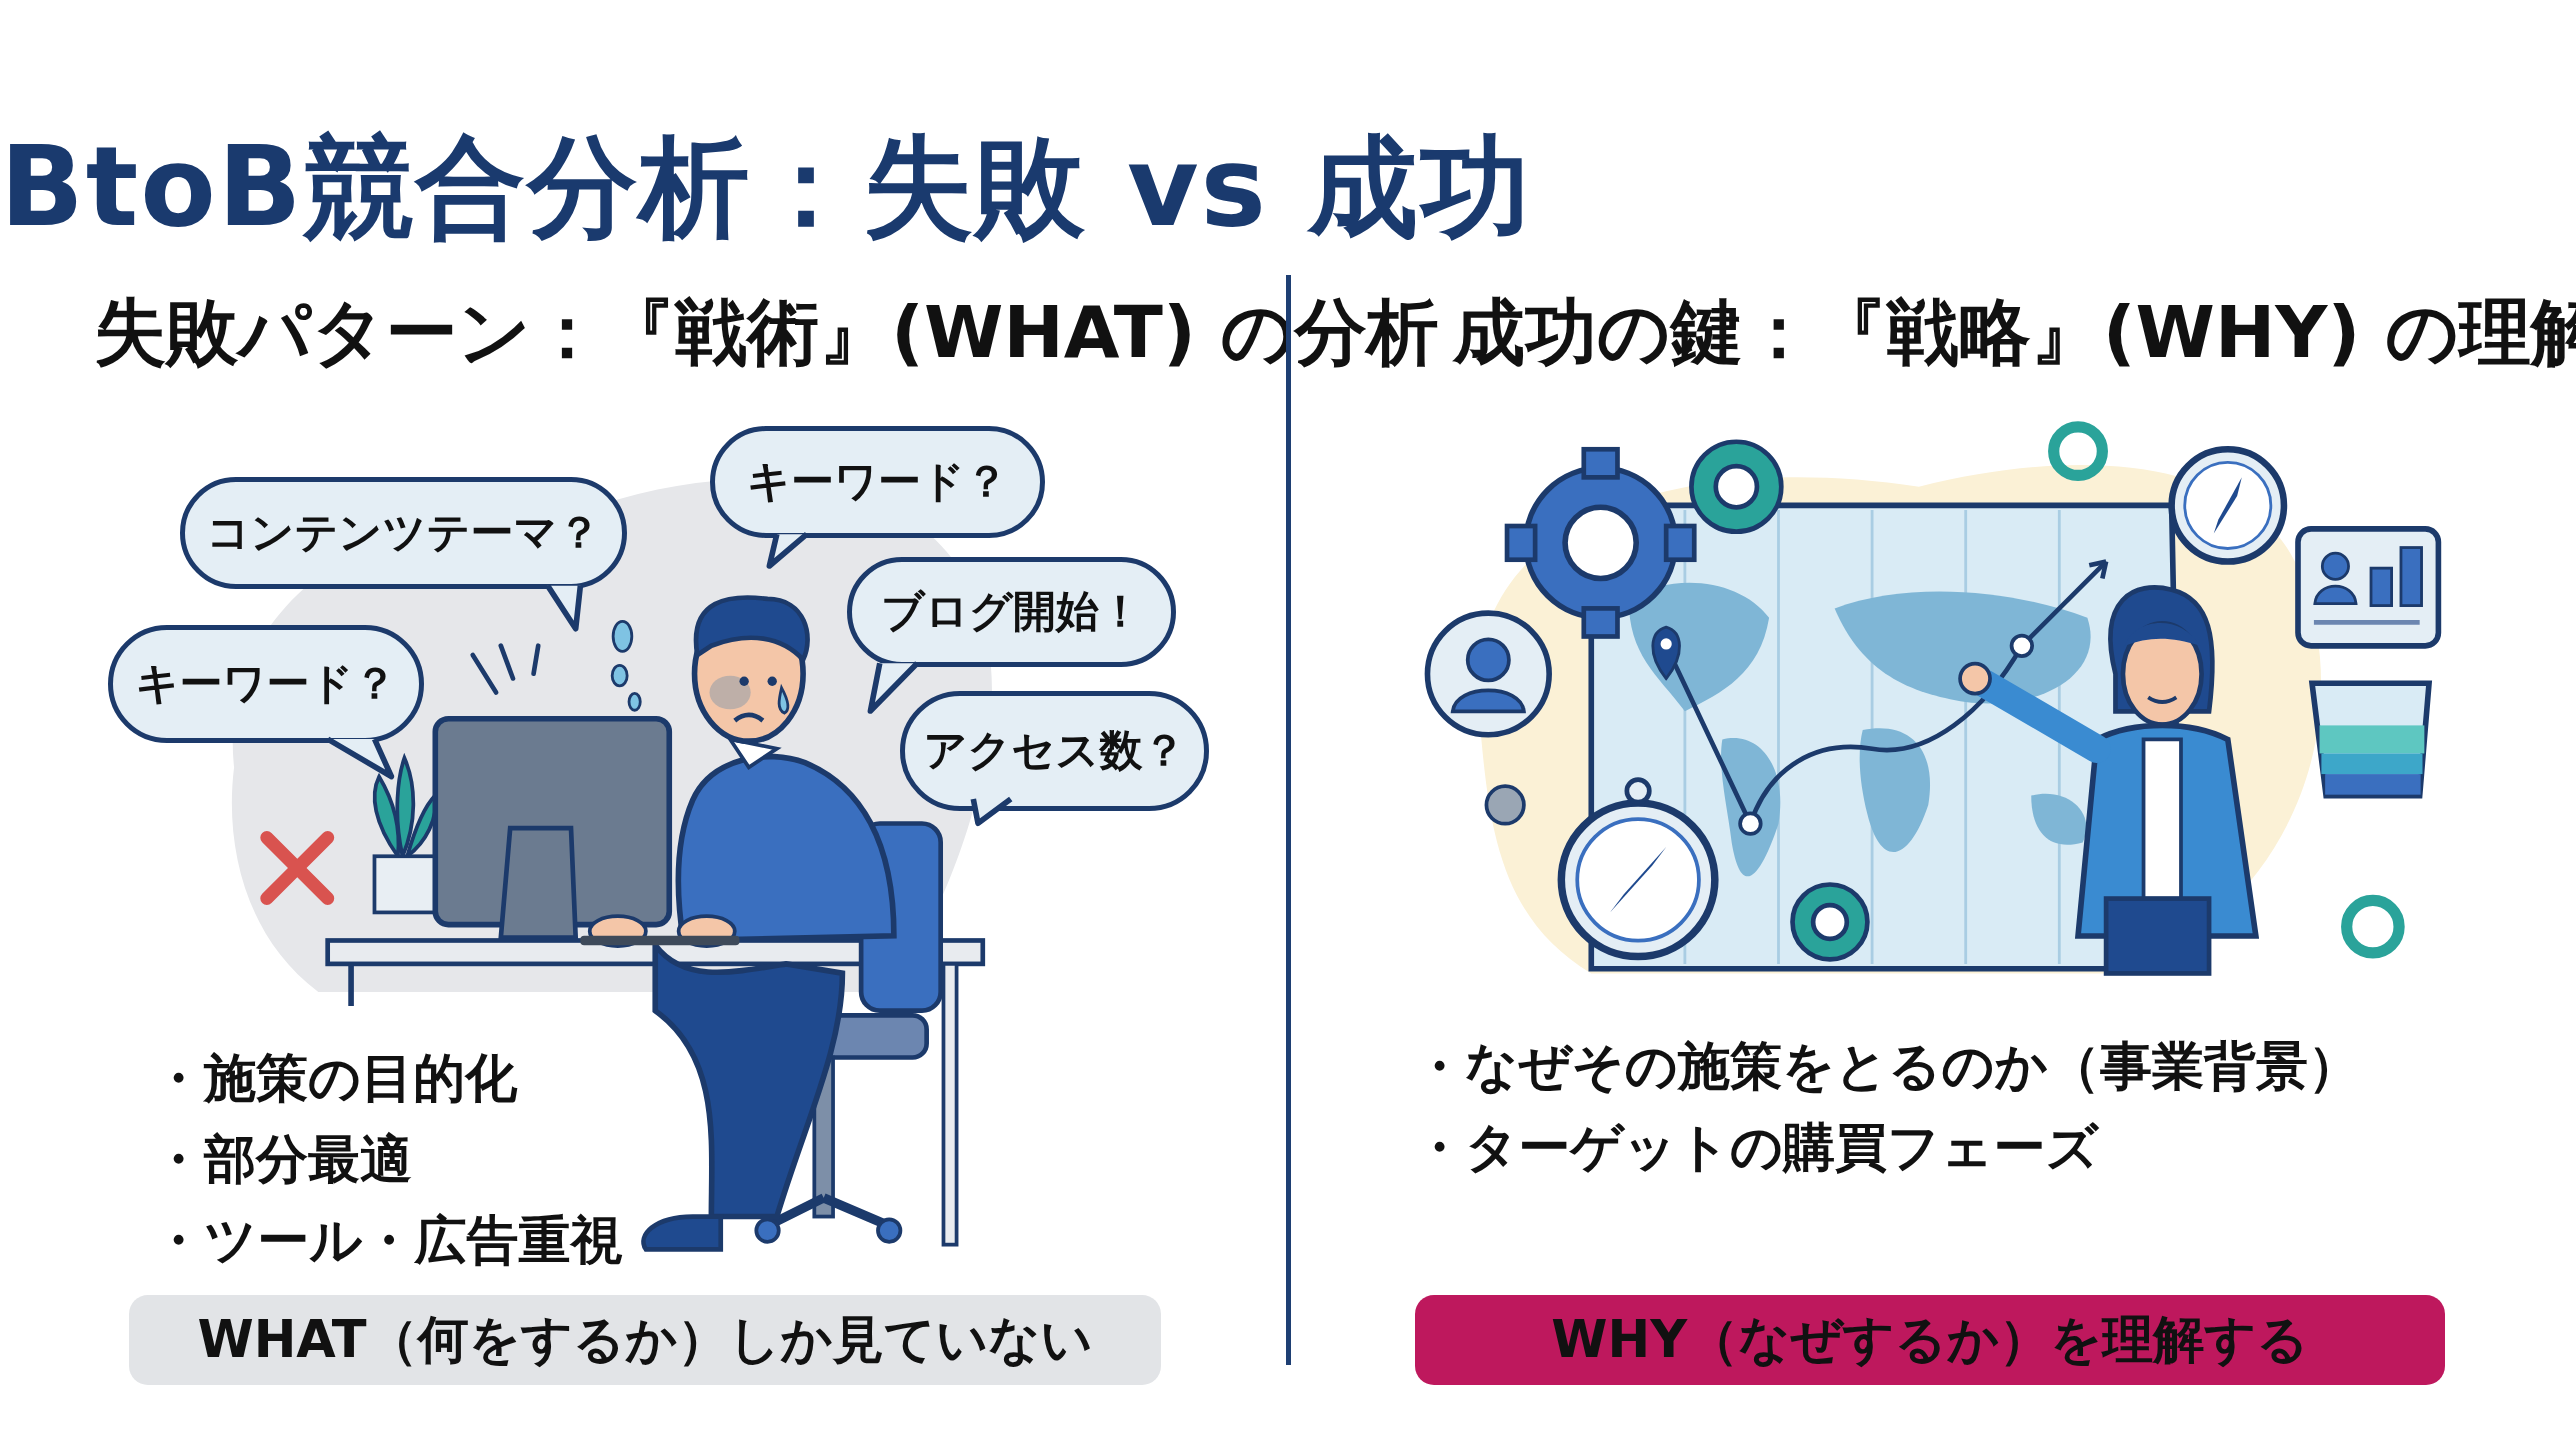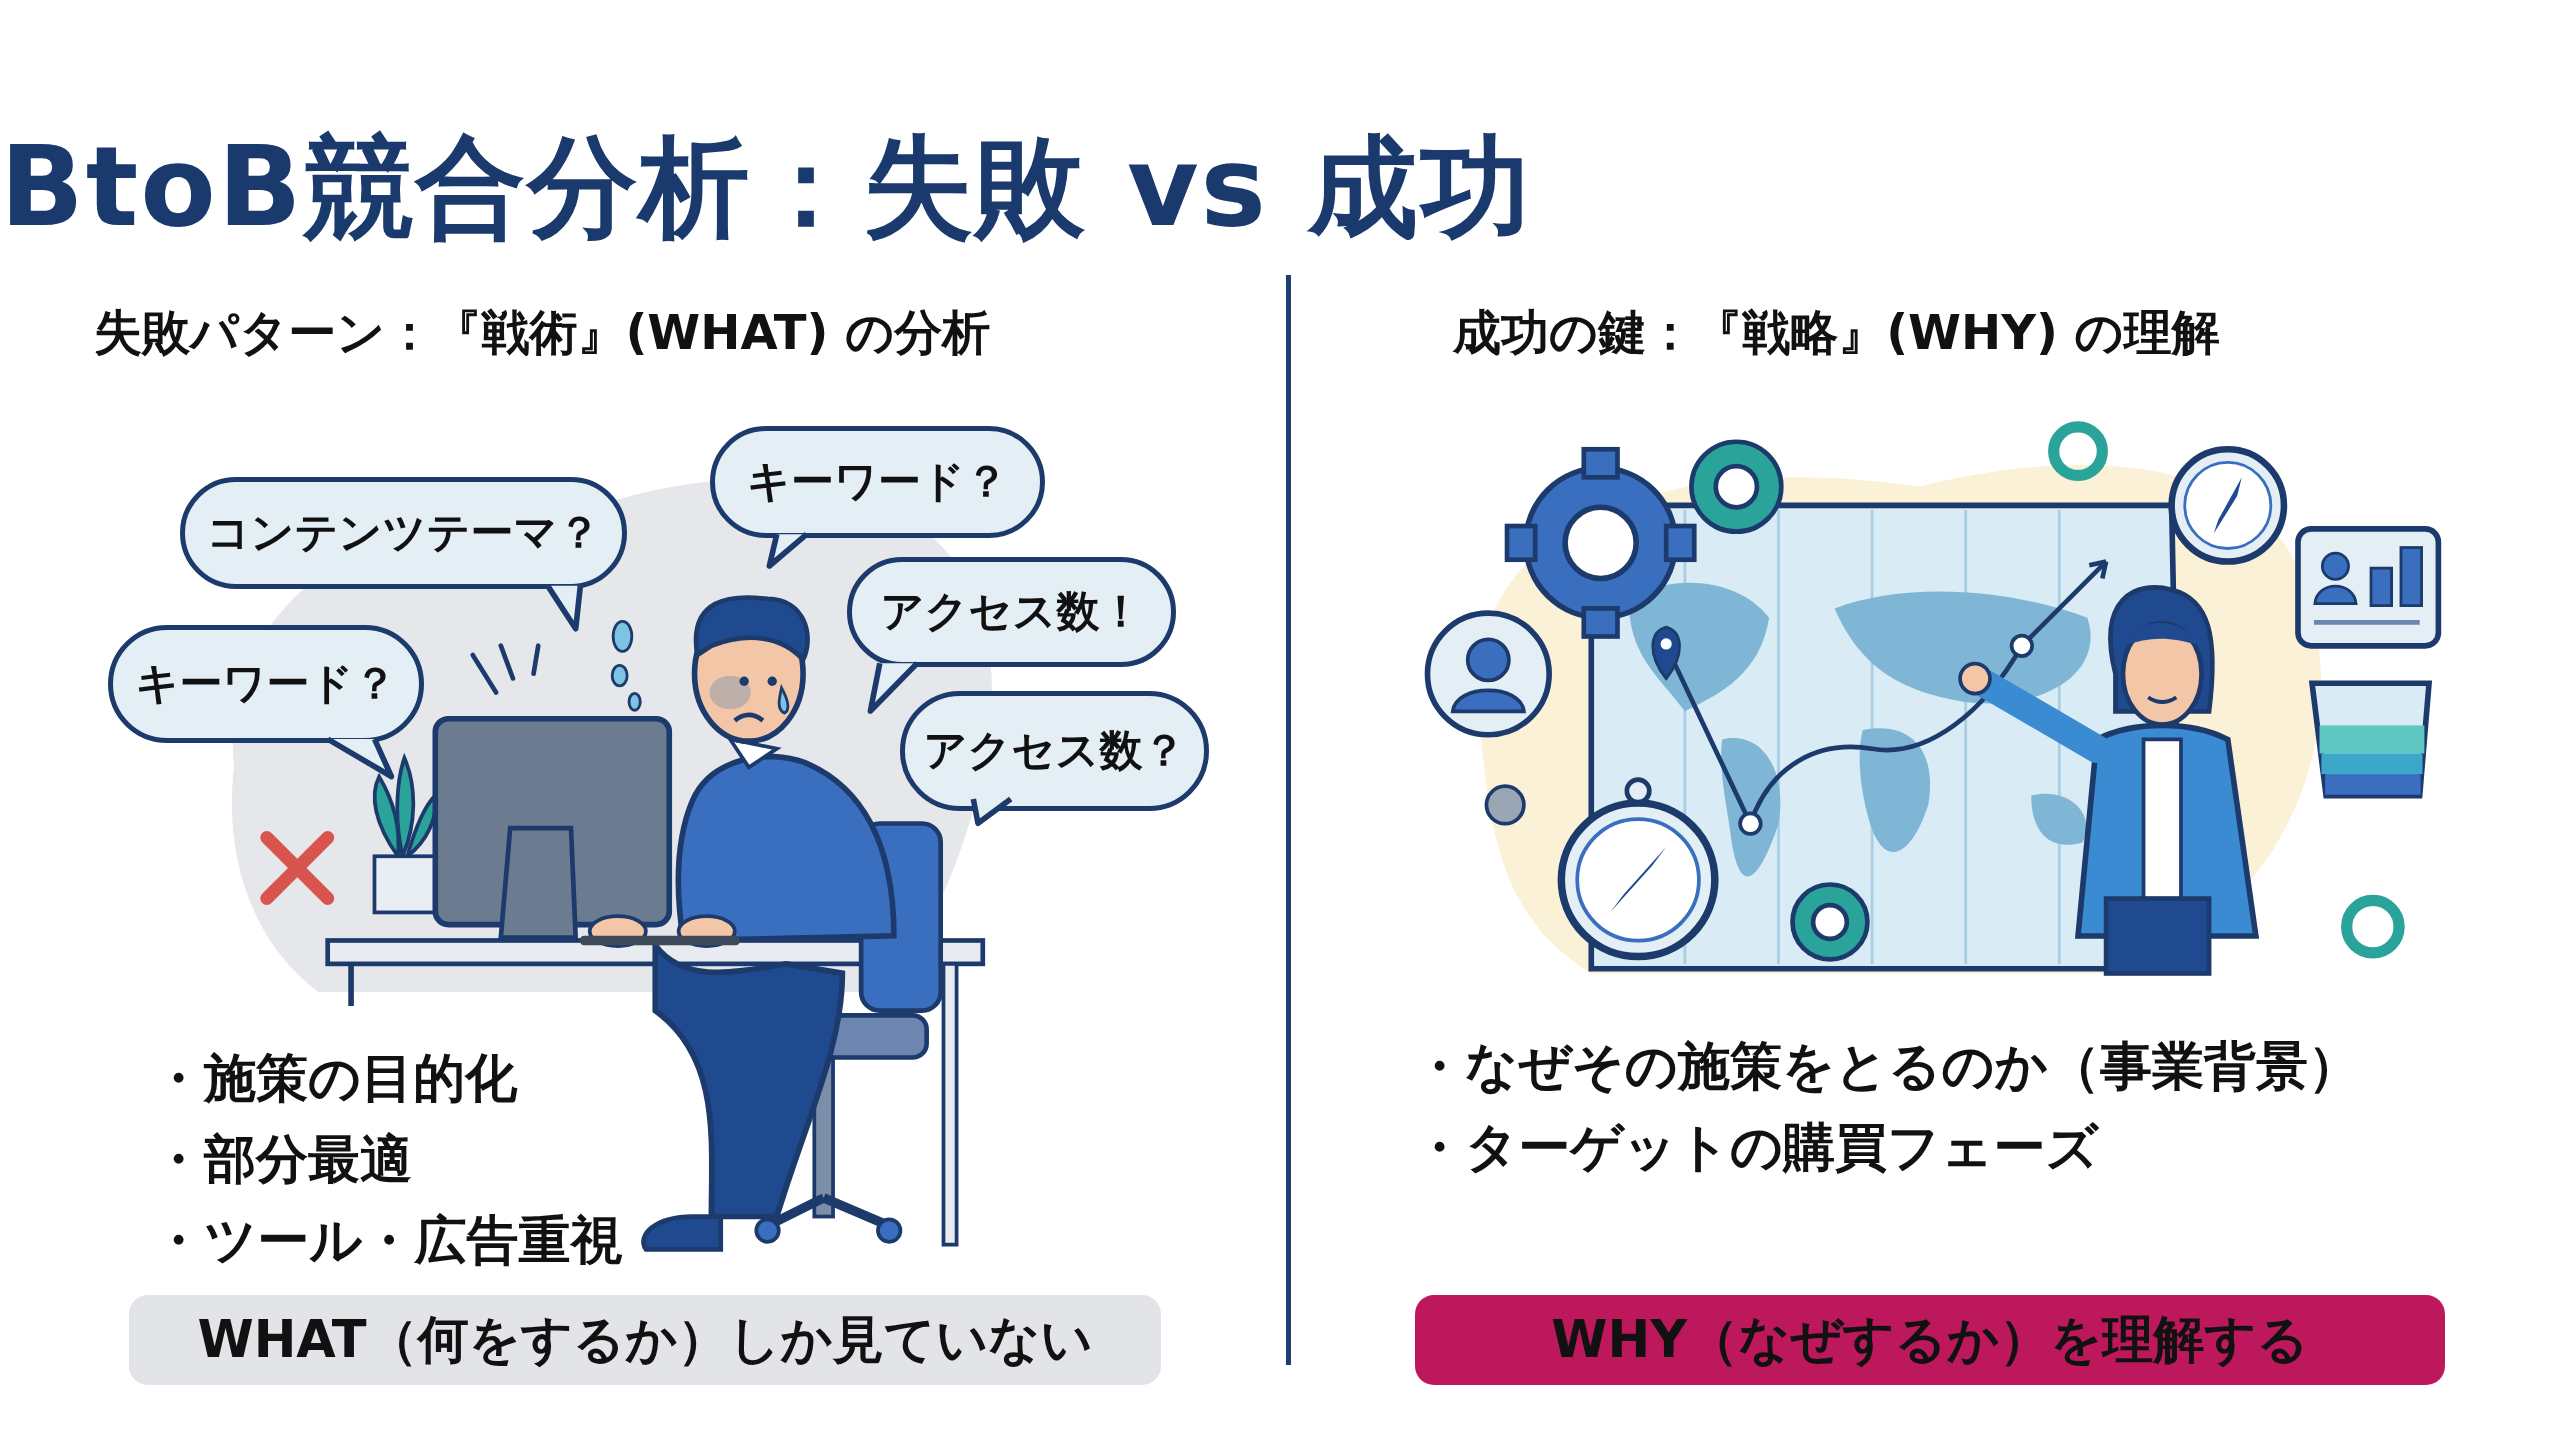--- a/index.html
+++ b/index.html
@@ -1,21 +1,21 @@
 <!DOCTYPE html>
 <html style="font-size:15px"><head>
 <meta charset="utf-8">
 <style>
   html, body { margin: 0; padding: 0; background: #ffffff; }
   body { width: 2576px; height: 1438px; position: relative; overflow: hidden;
          font-family: "DejaVu Sans", "Liberation Sans", sans-serif; color: #111; }
   .abs { position: absolute; }
   .title { left: 0; width: 2576px; top: 82px; text-align: left; font-size: 110px;
            font-weight: bold; color: #1a3a6e; letter-spacing: 1.9px; line-height: 131px; margin-top: 40px; }
-  .section-heading { top: 290px; font-size: 48px; font-weight: bold; color: #111; line-height: 84px; white-space: nowrap; }
+  .section-heading { top: 290px; font-size: 72px; font-weight: bold; color: #111; line-height: 84px; white-space: nowrap; }
   .divider { left: 1286px; top: 275px; width: 4.7px; height: 1090px; background: #1e3f73; }
   .bullets { font-size: 52px; font-weight: bold; line-height: 81px; white-space: nowrap; }
   .bullets li { list-style: none; }
   .bullets li::before { content: "・"; }
   .banner { height: 90px; border-radius: 19px; display: flex; align-items: center; justify-content: center;
             font-size: 51px; font-weight: bold; white-space: nowrap; }
   .banner.left { left: 129px; top: 1295px; width: 1032px; background: #e2e4e7; }
   .banner.right { left: 1415px; top: 1295px; width: 1030px; background: #be185d; }
   .bubble { background: #e4eef5; border: 5.6px solid #1c3a6b; border-radius: 66px; display: flex;
             align-items: center; justify-content: center; font-size: 43px; font-weight: bold; color: #111;
@@ -92,21 +92,21 @@
   </g>
   <g fill="#7fc3e3" stroke="#1c3a6b" stroke-width="3">
     <ellipse cx="665" cy="680" rx="10" ry="16"></ellipse>
     <ellipse cx="662" cy="722" rx="8" ry="11"></ellipse>
     <ellipse cx="678" cy="750" rx="6" ry="9"></ellipse>
   </g>
 </svg>
 
 <div class="abs bubble" style="left:180px; top:477px; width:447px; height:112px;">コンテンツテーマ？</div>
 <div class="abs bubble" style="left:710px; top:426px; width:335px; height:112px;">キーワード？</div>
-<div class="abs bubble" style="left:847px; top:557px; width:329px; height:110px;">アクセス数！</div>
+<div class="abs bubble" style="left:847px; top:557px; width:329px; height:110px;">ブログ開始！</div>
 <div class="abs bubble" style="left:108px; top:625px; width:316px; height:118px;">キーワード？</div>
 <div class="abs bubble" style="left:900px; top:691px; width:309px; height:120px;">アクセス数？</div>
 
 <svg class="abs" style="left:0; top:0; z-index:4;" width="1288" height="842" viewBox="0 0 1376 900">
   <path d="M585 626 L 615 672 L 620 626" fill="#e4eef5" stroke="#1c3a6b" stroke-width="6" stroke-linejoin="round"></path>
   <path d="M830 571 L 822 605 L 862 571" fill="#e4eef5" stroke="#1c3a6b" stroke-width="6" stroke-linejoin="round"></path>
   <path d="M940 709 L 930 760 L 980 709" fill="#e4eef5" stroke="#1c3a6b" stroke-width="6" stroke-linejoin="round"></path>
   <path d="M350 790 L 418 830 L 400 790" fill="#e4eef5" stroke="#1c3a6b" stroke-width="6" stroke-linejoin="round"></path>
   <path d="M1040 854 L 1045 880 L 1080 854" fill="#e4eef5" stroke="#1c3a6b" stroke-width="6" stroke-linejoin="round"></path>
 </svg>

